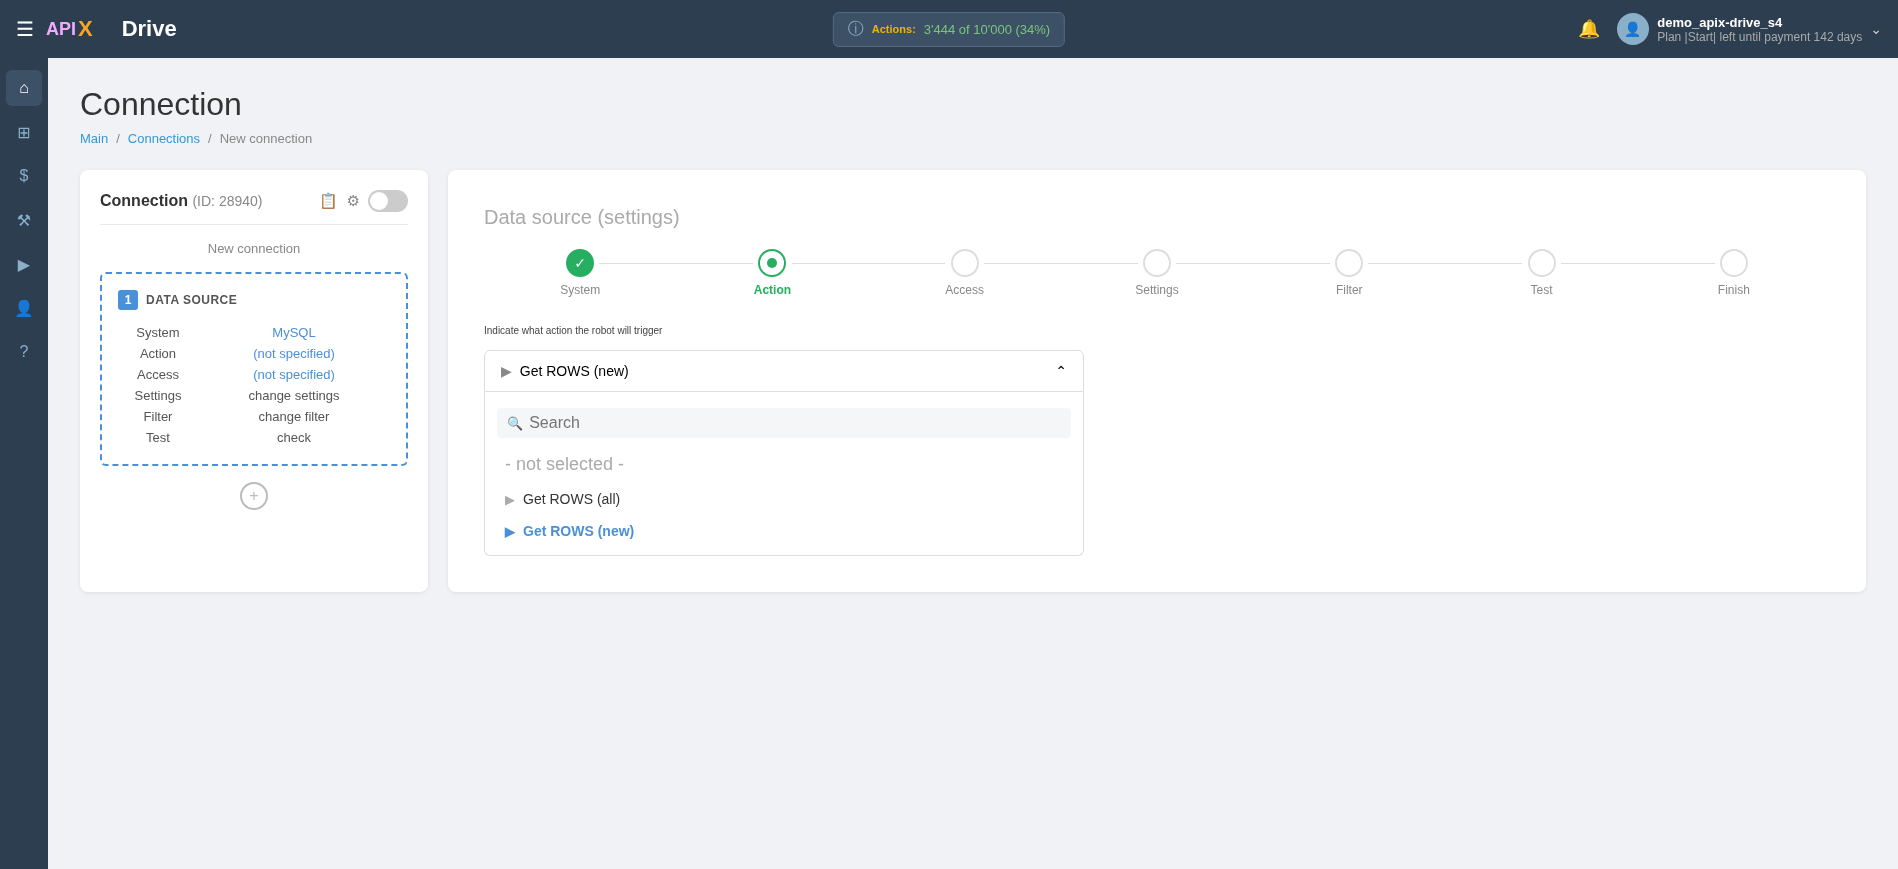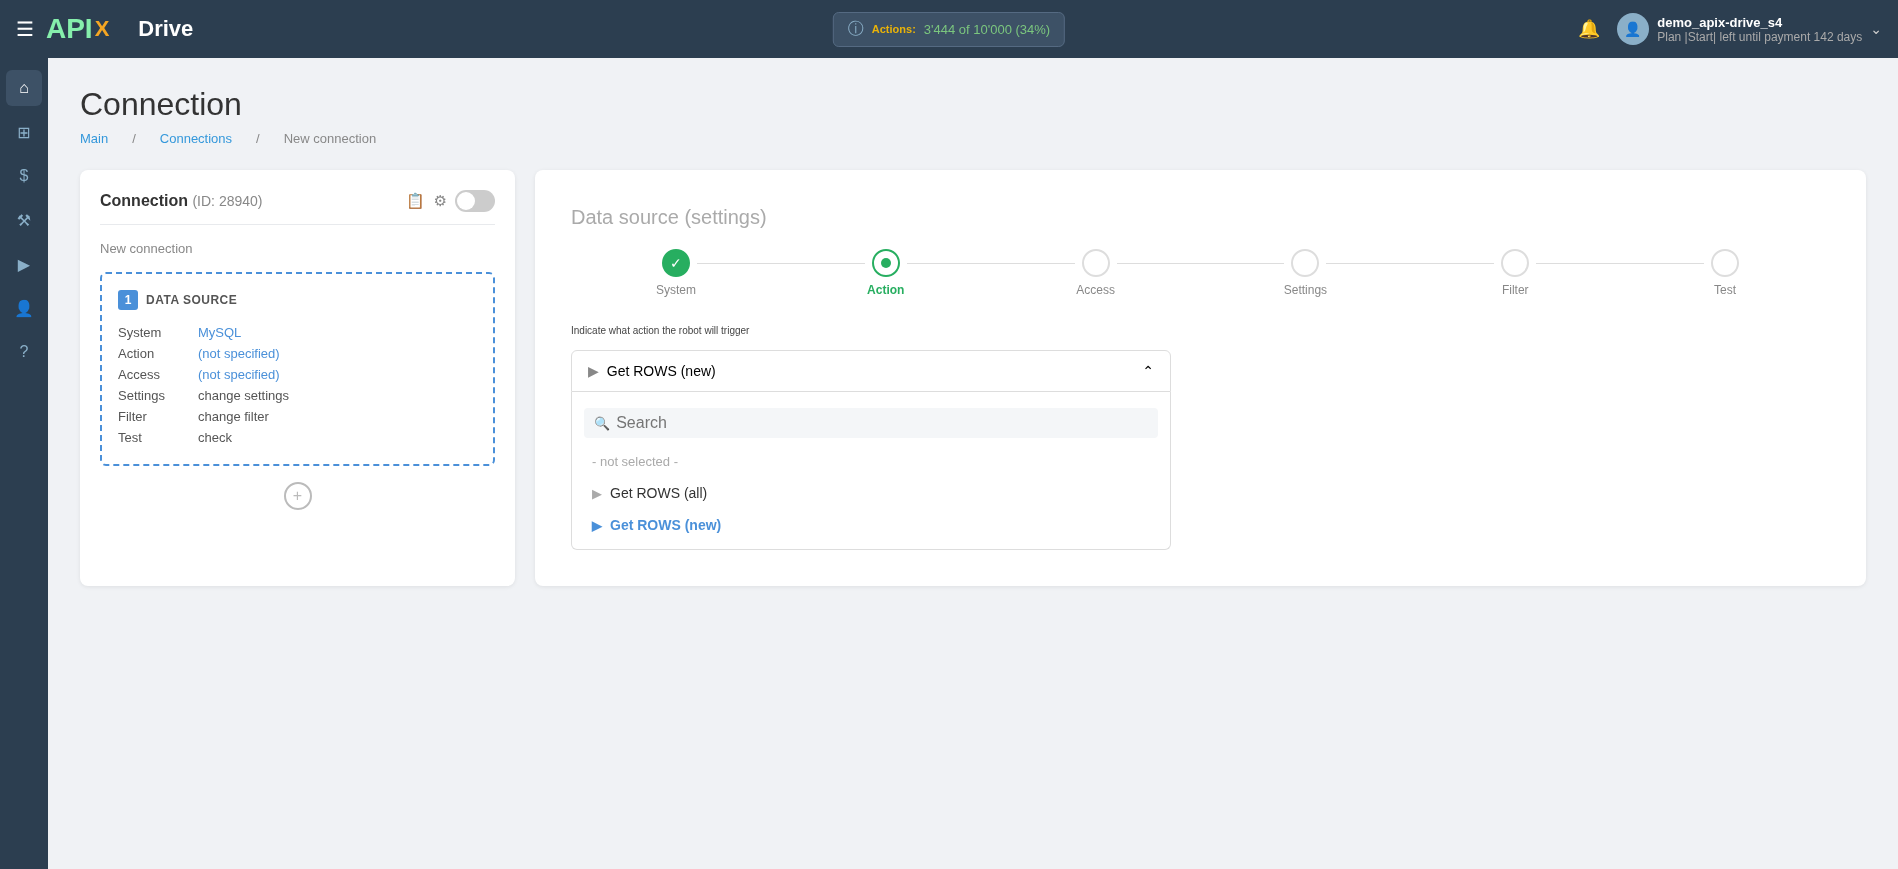--- a/index.html
+++ b/index.html
@@ -10,21 +10,21 @@
       background: #2c3e50;
       height: 58px;
       display: flex;
       align-items: center;
       padding: 0 16px;
       position: relative;
     }
     .topnav-left { display: flex; align-items: center; gap: 12px; }
     .hamburger { color: #fff; font-size: 20px; cursor: pointer; }
     .logo { display: flex; align-items: center; gap: 2px; }
-    .logo-api { color: #86efac; font-size: 28px; font-weight: 700; }
+    .logo-api { color: #f0abfc; font-size: 18px; font-weight: 700; }
     .logo-x { color: #f5a623; font-size: 22px; font-weight: 900; }
     .logo-drive { color: #fff; font-size: 22px; font-weight: 700; margin-left: 27px; }
 
     .topnav-center {
       position: absolute;
       left: 50%;
       transform: translateX(-50%);
       display: flex;
       align-items: center;
       gap: 8px;
@@ -78,34 +78,35 @@
       color: #8aafc8;
       cursor: pointer;
       font-size: 16px;
     }
     .sidebar-item.active { background: #3d5166; color: #fff; }
 
     
     .main-content { flex: 1; padding: 28px 32px; background: #f0f2f5; }
 
     .page-title { font-size: 32px; font-weight: 300; color: #333; margin-bottom: 8px; }
-    .breadcrumb { display: flex; align-items: center; gap: 24px; font-size: 13px; margin-bottom: 24px; }
+    .breadcrumb { display: flex; align-items: center; gap: 8px; font-size: 13px; margin-bottom: 24px; }
     .breadcrumb a { color: #3498db; text-decoration: none; }
     .breadcrumb span { color: #888; }
 
     .content-grid { display: flex; gap: 20px; }
 
     
     .left-panel {
-      width: 435px;
+      width: 348px;
       background: #fff;
       border-radius: 8px;
       padding: 20px;
       box-shadow: 0 1px 4px rgba(0,0,0,0.08);
       min-height: 400px;
+      text-align: center;
     }
     .panel-header {
       display: flex; align-items: center; justify-content: space-between;
       margin-bottom: 16px;
       padding-bottom: 12px;
       border-bottom: 1px solid #e8eaed;
     }
     .panel-title-row { display: flex; align-items: center; gap: 8px; }
     .panel-title { font-size: 16px; font-weight: 600; color: #333; }
     .connection-id { color: #888; font-size: 14px; font-weight: 400; }
@@ -241,21 +242,21 @@
       border-radius: 4px;
       padding: 6px 10px;
       gap: 6px;
     }
     .search-icon { color: #aaa; font-size: 13px; }
     .search-input {
       border: none; background: transparent;
       font-size: 16px; outline: none; width: 100%;
       color: #555;
     }
-    .not-selected { padding: 8px 20px; font-size: 13px; color: #aaa; }
+    .not-selected { padding: 8px 20px; font-size: 18px; color: #aaa; }
     .option-row {
       padding: 8px 20px;
       display: flex; align-items: center; gap: 8px;
       font-size: 14px; color: #333;
       cursor: pointer;
     }
     .option-row.selected { color: #4a90d9; font-weight: 600; }
     .option-play { color: #aaa; font-size: 13px; }
     .option-play.active { color: #4a90d9; }
   </style>
@@ -408,20 +409,24 @@
           <div class="step-item">
             <div class="step-circle"></div>
             <span class="step-label">Filter</span>
           </div>
 
           <div class="step-item">
             <div class="step-circle"></div>
             <span class="step-label">Test</span>
           </div>
 
+          <div class="step-item">
+            <div class="step-circle"></div>
+            <span class="step-label">Finish</span>
+          </div>
         </div>
 
         <p class="action-section-title">Indicate what action the robot will trigger</p>
 
         <div class="dropdown-wrapper">
           <div class="dropdown-trigger">
             <div class="dropdown-trigger-left">
               <span class="play-icon">▶</span>
               <span>Get ROWS (new)</span>
             </div>

